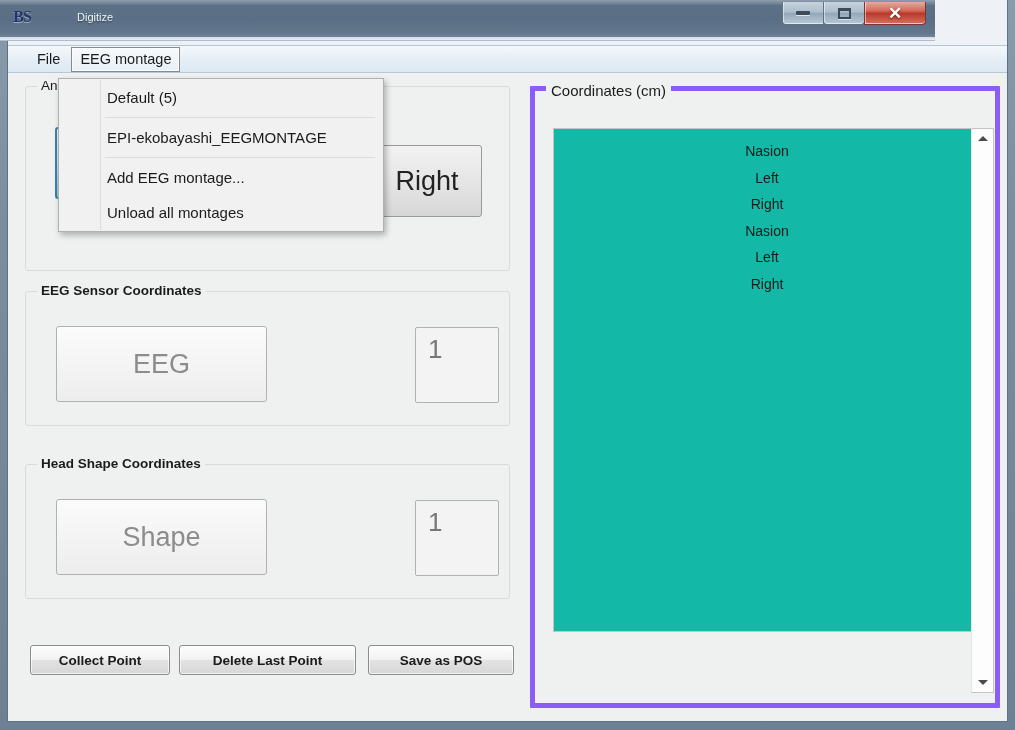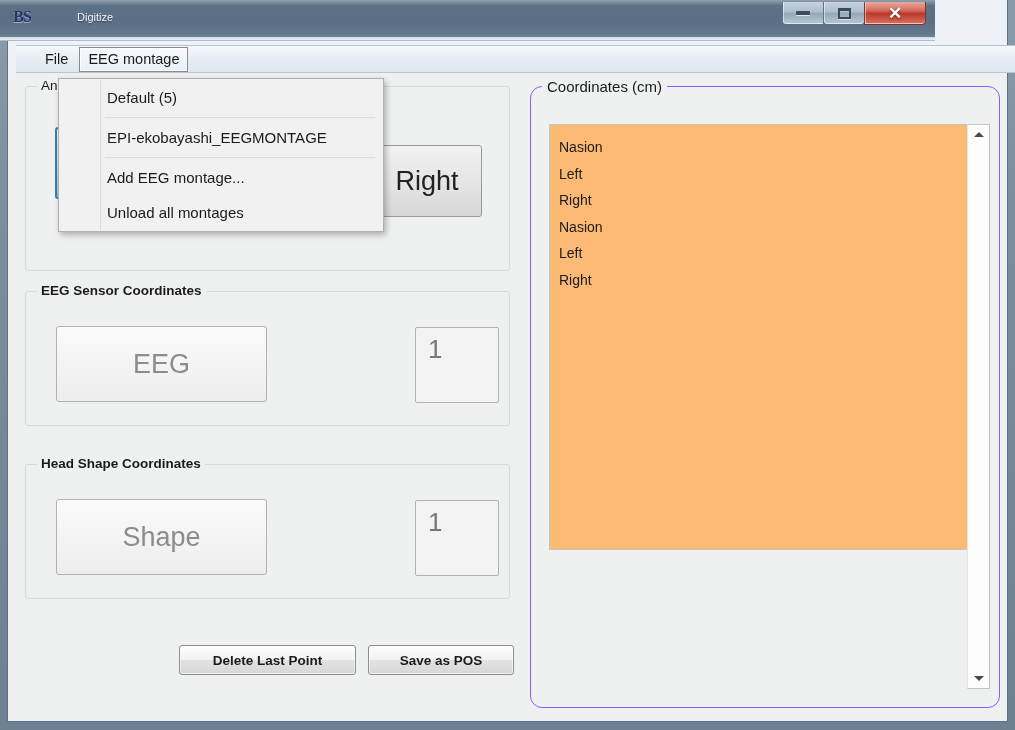--- a/index.html
+++ b/index.html
@@ -111,21 +111,20 @@
   
   #menu-bar {
     position: absolute;
     left: 8px; top: 45px;
     width: 999px; height: 28px;
     background: linear-gradient(to bottom, #f4f8fb 0%, #e6eef5 50%, #dde8f1 100%);
     border: 1px solid #b6c6d4;
     border-left: none; border-right: none;
     display: flex; align-items: center;
     padding-left: 20px;
-    margin-left: 8px;
   }
   .menu-item {
     font-size: 14.5px;
     color: #1b1b1b;
     padding: 3px 8px 4px 8px;
     margin-right: 2px;
     border: 1px solid transparent;
     cursor: default;
   }
   .menu-item.active {
@@ -207,35 +206,36 @@
     color: #1b1b1b;
     cursor: default;
     box-shadow: inset 0 0 0 1px rgba(255,255,255,0.65);
   }
 
   
   #coord-group {
     position: absolute;
     left: 522px; top: 12px;
     width: 470px; height: 622px;
-    border: 1px solid #8b5cf6;
-    border-radius: 12px;
+    border: 5px solid #8b5cf6;
+    border-radius: 1px;
     background: #eff0f0;
+    text-align: center;
   }
   #coord-title {
     position: absolute;
     top: -9px; left: 11px;
     background: #eff0f0; padding: 0 5px;
     font-size: 15px; color: #1b1b1b;
   }
   #coord-list {
     position: absolute;
     left: 18px; top: 37px;
-    width: 418px; height: 426px;
-    background: #fdba74;
+    width: 418px; height: 504px;
+    background: #14b8a6;
     border: 1px solid #c4c4c4;
     border-right: none;
     padding: 9px 0 0 9px;
     overflow: hidden;
   }
   .coord-row {
     font-size: 14px;
     color: #1b1b1b;
     line-height: 26.5px;
     white-space: nowrap;
@@ -370,20 +370,21 @@
     </div>
 
     <div class="groupbox" style="left:17px; top:390px; width:485px; height:135px;">
       <div class="group-title">Head Shape Coordinates</div>
 
       <div class="big-btn" style="left:30px; top:34px; width:211px; height:76px;">Shape</div>
 
       <div class="num-field" style="left:389px; top:35px; width:84px; height:76px;">1</div>
     </div>
 
+    <div class="sm-btn" style="left:22px; top:571px; width:140px;">Collect Point</div>
     <div class="sm-btn" style="left:171px; top:571px; width:177px;">Delete Last Point</div>
     <div class="sm-btn" style="left:360px; top:571px; width:146px;">Save as POS</div>
 
     <div id="coord-group">
       <div id="coord-title">Coordinates (cm)</div>
 
       <div id="coord-list">
         <div class="coord-row">Nasion</div>
         <div class="coord-row">Left</div>
         <div class="coord-row">Right</div>

